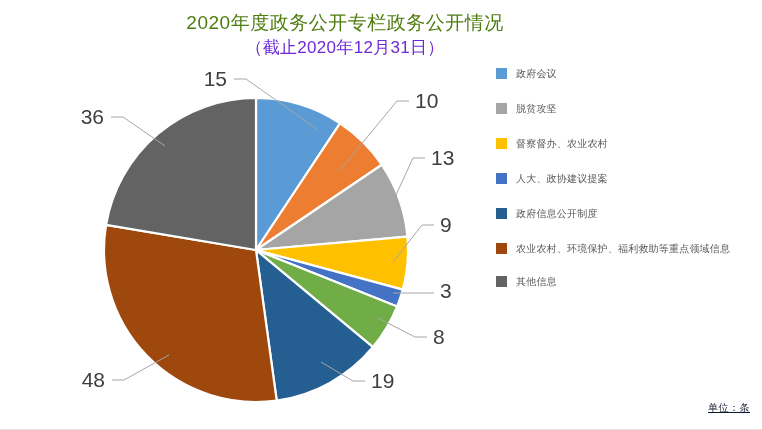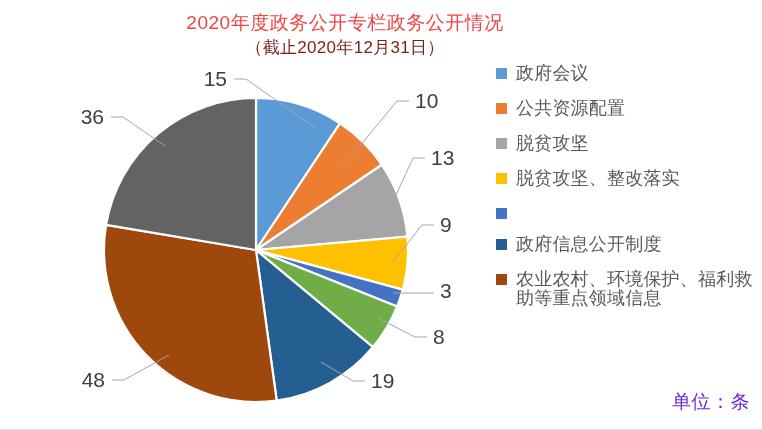--- a/index.html
+++ b/index.html
@@ -27,28 +27,28 @@
   .title-block {
     position: absolute;
     left: 0;
     top: 10px;
     width: 690px;
     text-align: center;
     pointer-events: none;
   }
   .chart-title {
     font-size: 19px;
-    color: #ef4444;
+    color: #4d7c0f;
     line-height: 26px;
     letter-spacing: 0.5px;
     white-space: nowrap;
   }
   .chart-subtitle {
     font-size: 17px;
-    color: #7f1d1d;
+    color: #6d28d9;
     line-height: 24px;
     letter-spacing: 0.3px;
     white-space: nowrap;
   }
   
   .plot-area {
     position: absolute;
     left: 3px;
     top: 0;
     width: 500px;
@@ -89,31 +89,32 @@
     margin-bottom: 14px;
   }
   .legend-swatch {
     width: 11px;
     height: 11px;
     flex: 0 0 11px;
     margin-top: 4px;
     margin-right: 9px;
   }
   .legend-label {
-    font-size: 18px;
+    font-size: 10px;
     color: #595959;
     letter-spacing: 0.2px;
   }
   .unit-note {
     position: absolute;
     right: 12px;
     bottom: 14px;
-    font-size: 19px;
-    color: #6d28d9;
+    font-size: 10px;
+    color: #0f172a;
     letter-spacing: 0.5px;
+    text-decoration: underline;
   }
 </style>
 </head>
 <body>
 
 <div id="chart-root">
 
   <div class="title-block">
     <div class="chart-title">2020年度政务公开专栏政务公开情况</div>
     <div class="chart-subtitle">（截止2020年12月31日）</div>
@@ -156,39 +157,40 @@
         </g>
     </svg>
   </div>
 
   <div class="legend" id="legend">
       <div class="legend-item">
         <span class="legend-swatch" style="background: rgb(91, 155, 213);"></span>
         <span class="legend-label">政府会议</span>
       </div>
       <div class="legend-item">
-        <span class="legend-swatch" style="background: rgb(237, 125, 49);"></span>
-        <span class="legend-label">公共资源配置</span>
-      </div>
-      <div class="legend-item">
         <span class="legend-swatch" style="background: rgb(165, 165, 165);"></span>
         <span class="legend-label">脱贫攻坚</span>
       </div>
       <div class="legend-item">
         <span class="legend-swatch" style="background: rgb(255, 192, 0);"></span>
-        <span class="legend-label">脱贫攻坚、整改落实</span>
+        <span class="legend-label">督察督办、农业农村</span>
       </div>
       <div class="legend-item">
         <span class="legend-swatch" style="background: rgb(68, 114, 196);"></span>
+        <span class="legend-label">人大、政协建议提案</span>
       </div>
       <div class="legend-item">
         <span class="legend-swatch" style="background: rgb(37, 94, 145);"></span>
         <span class="legend-label">政府信息公开制度</span>
       </div>
       <div class="legend-item tight">
         <span class="legend-swatch" style="background: rgb(158, 72, 14);"></span>
         <span class="legend-label">农业农村、环境保护、福利救助等重点领域信息</span>
       </div>
+      <div class="legend-item tight">
+        <span class="legend-swatch" style="background: rgb(99, 99, 99);"></span>
+        <span class="legend-label">其他信息</span>
+      </div>
     </div>
 
   <div class="unit-note">单位：条</div>
 
 </div>
 
 </body></html>

